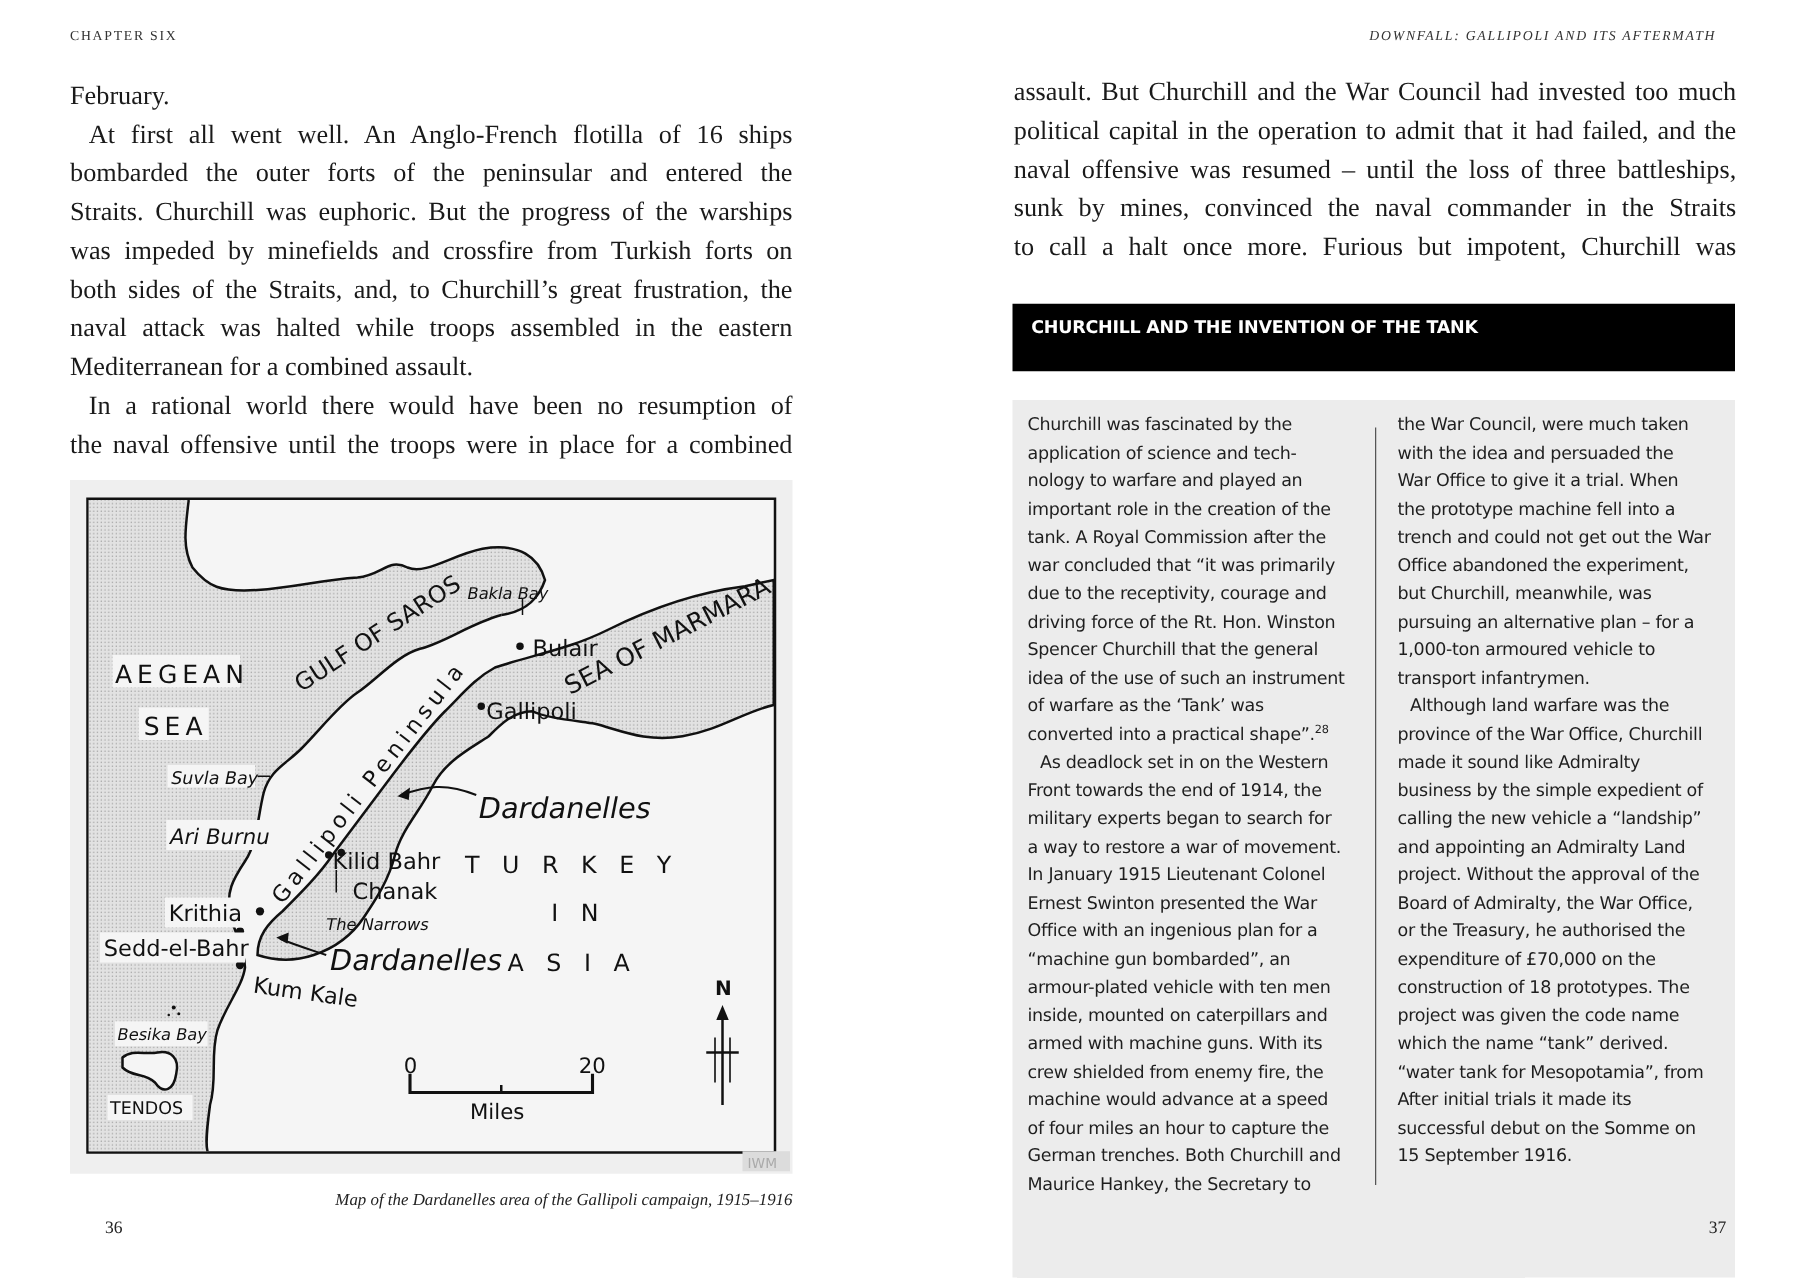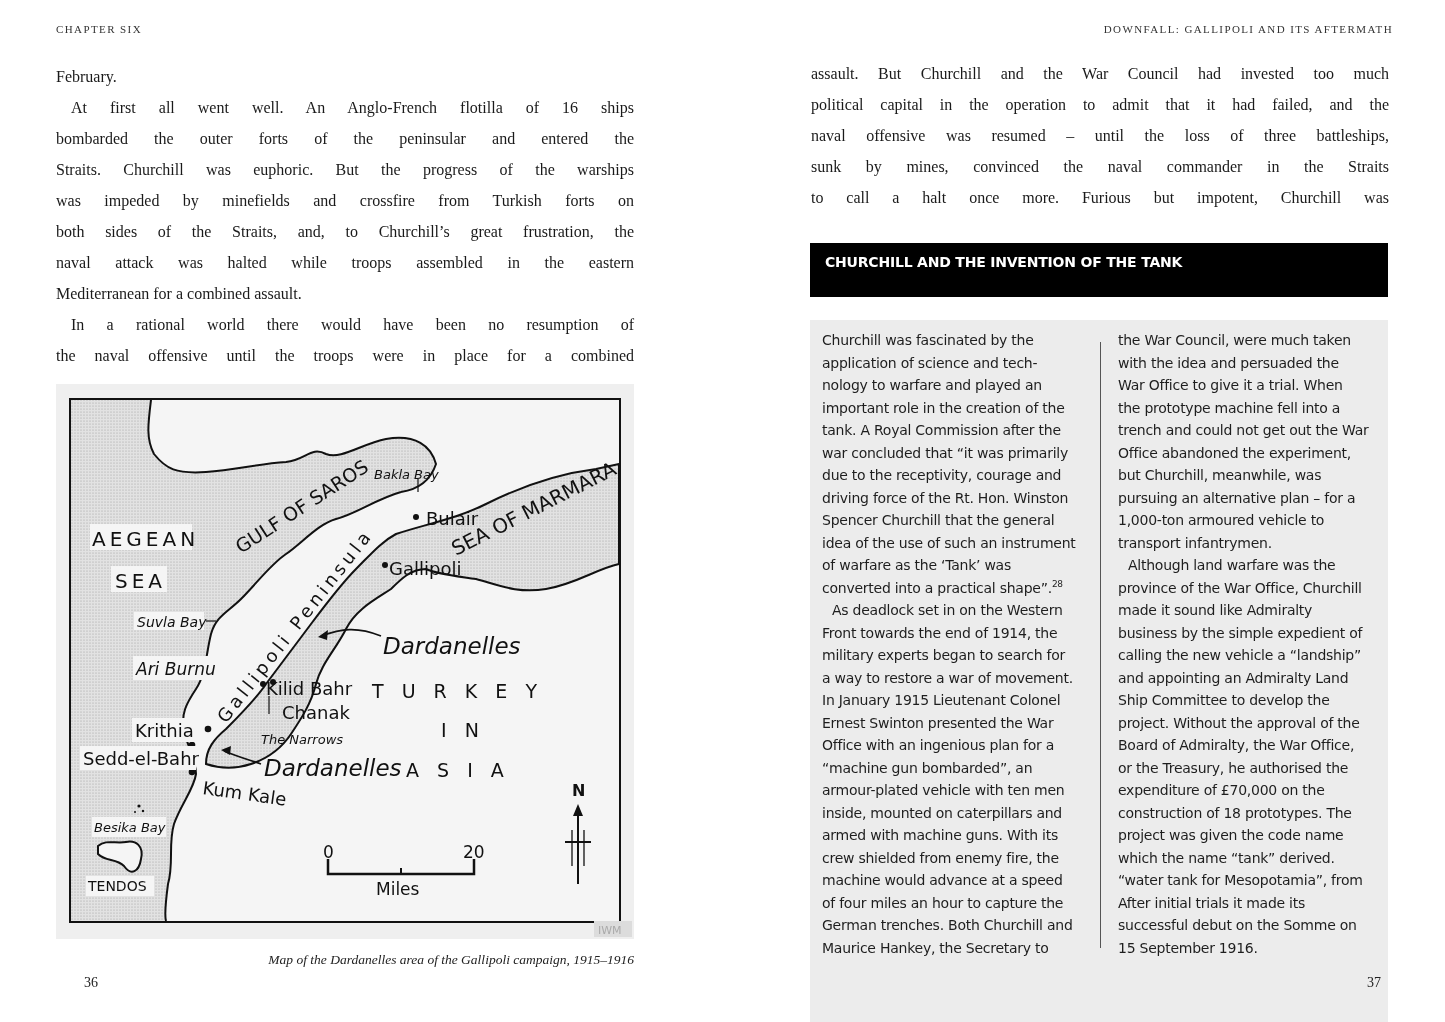--- a/index.html
+++ b/index.html
@@ -5,24 +5,24 @@
   html, body { margin: 0; padding: 0; background: #ffffff; }
   body { width: 1445px; height: 1022px; position: relative; overflow: hidden; color: #1a1a1a; }
   .page { position: absolute; top: 0; height: 1022px; }
   .page-left { left: 0; width: 722px; padding-left: 40px; }
   .page-right { left: 722px; width: 723px; }
   .running-head {
     position: absolute; top: 23px;
     font-family: "Liberation Serif", serif; font-size: 11px; letter-spacing: 1.4px; color: #333;
   }
   .page-left .running-head { left: 56px; }
-  .page-right .running-head { right: 52px; }
+  .page-right .running-head { right: 72px; font-style: italic; }
   .body-text {
     position: absolute;
-    font-family: "Liberation Serif", serif; font-size: 16px; line-height: 31px; color: #1a1a1a;
+    font-family: "Liberation Serif", serif; font-size: 21px; line-height: 31px; color: #1a1a1a;
     text-align: justify;
   }
   .page-left .body-text { left: 56px; top: 61px; width: 578px; }
   .page-right .body-text { left: 89px; top: 58px; width: 578px; }
   .line { display: block; text-align: justify; text-align-last: justify; white-space: nowrap; }
   .line.last { text-align-last: left; }
 
   .map-figure { position: absolute; left: 56px; top: 384px; width: 578px; height: 555px; background: #efefef; }
   .map-figure svg { position: absolute; left: 0; top: 0; }
   .caption {
@@ -227,21 +227,20 @@
       <span class="ln">but Churchill, meanwhile, was</span>
       <span class="ln">pursuing an alternative plan – for a</span>
       <span class="ln">1,000-ton armoured vehicle to</span>
       <span class="ln">transport infantrymen.</span>
       <span class="ln pi">Although land warfare was the</span>
       <span class="ln">province of the War Office, Churchill</span>
       <span class="ln">made it sound like Admiralty</span>
       <span class="ln">business by the simple expedient of</span>
       <span class="ln">calling the new vehicle a “landship”</span>
       <span class="ln">and appointing an Admiralty Land</span>
-      <span class="ln">Ship Committee to develop the</span>
       <span class="ln">project. Without the approval of the</span>
       <span class="ln">Board of Admiralty, the War Office,</span>
       <span class="ln">or the Treasury, he authorised the</span>
       <span class="ln">expenditure of £70,000 on the</span>
       <span class="ln">construction of 18 prototypes. The</span>
       <span class="ln">project was given the code name</span>
       <span class="ln">which the name “tank” derived.</span>
       <span class="ln">“water tank for Mesopotamia”, from</span>
       <span class="ln">After initial trials it made its</span>
       <span class="ln">successful debut on the Somme on</span>

